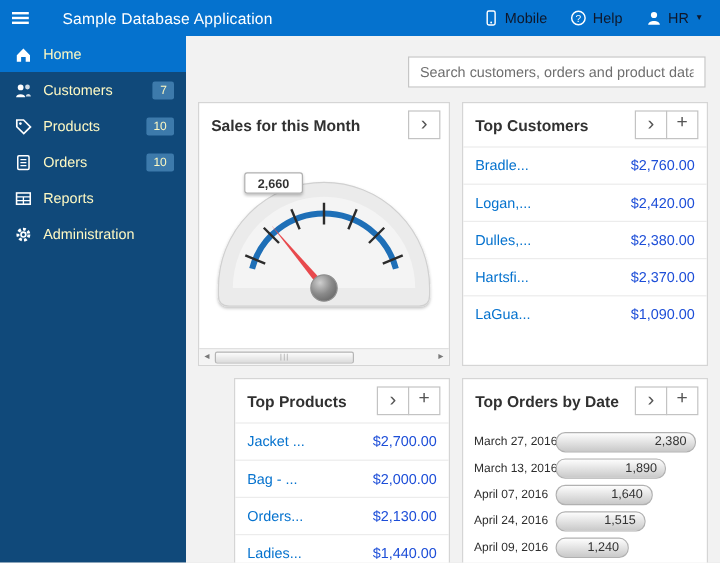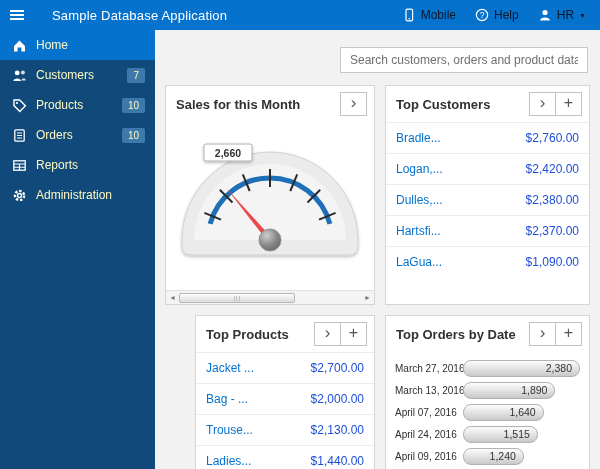--- a/index.html
+++ b/index.html
@@ -268,21 +268,21 @@
       <ul class="report-list">
         <li>
             <a>Jacket ...</a>
             <span class="val">$2,700.00</span>
           </li>
         <li>
             <a>Bag - ...</a>
             <span class="val">$2,000.00</span>
           </li>
         <li>
-            <a>Trouse...</a>
+            <a>Orders...</a>
             <span class="val">$2,130.00</span>
           </li>
         <li>
             <a>Ladies...</a>
             <span class="val">$1,440.00</span>
           </li>
       </ul>
     </section>
 
     <section class="card card-orders">

